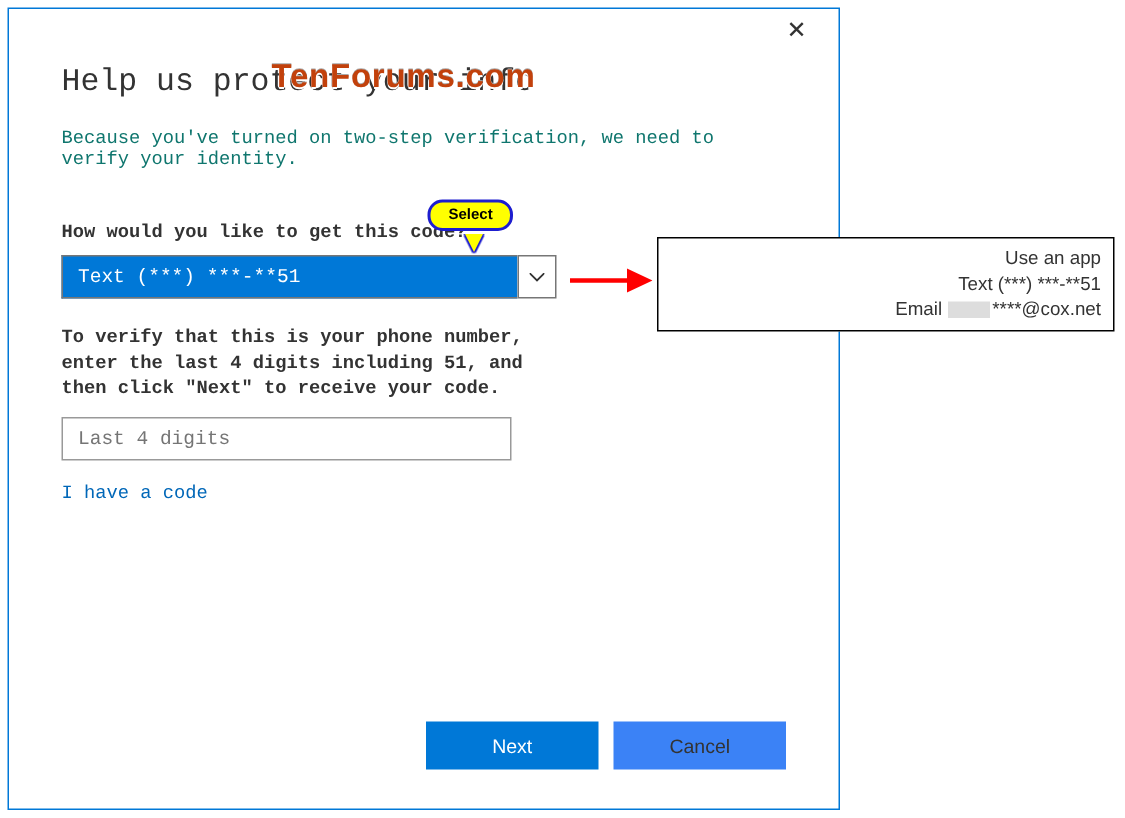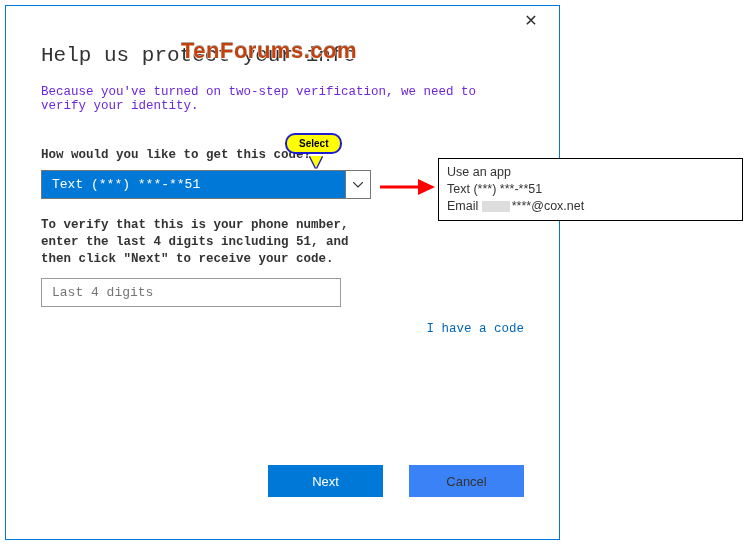--- a/index.html
+++ b/index.html
@@ -42,21 +42,21 @@
       font-family: Liberation Mono, monospace;
     }
     .title {
       font-size: 21px;
       font-weight: 400;
       color: #333;
       margin-bottom: 18px;
     }
     .subtitle {
       font-size: 12.5px;
-      color: #6d28d9;
+      color: #0f766e;
       margin-bottom: 35px;
     }
     .label {
       font-size: 12.5px;
       font-weight: 700;
       color: #333;
       margin-bottom: 8px;
     }
     .select-wrap {
       display: flex;
@@ -96,28 +96,27 @@
       padding: 6px 10px;
       font-size: 13px;
       color: #888;
       font-family: inherit;
     }
     .have-code {
       color: #0067b8;
       font-size: 12.5px;
       margin-top: 15px;
       cursor: pointer;
-      text-align: right;
     }
     .buttons {
       position: absolute;
-      bottom: 42px;
+      bottom: 26px;
       right: 35px;
       display: flex;
-      gap: 26px;
+      gap: 10px;
     }
     .btn {
       width: 115px;
       height: 32px;
       border: none;
       font-size: 13px;
       font-family: inherit;
       cursor: pointer;
     }
     .btn-primary {
@@ -168,20 +167,21 @@
       left: 380px;
     }
     .options-box {
       position: absolute;
       top: 158px;
       left: 438px;
       width: 305px;
       border: 1.5px solid #000;
       background: #fff;
       padding: 5px 8px;
+      text-align: right;
     }
     .option-line {
       font-size: 12.5px;
       color: #333;
       line-height: 1.35;
     }
     .redact {
       display: inline-block;
       width: 28px;
       height: 11px;

